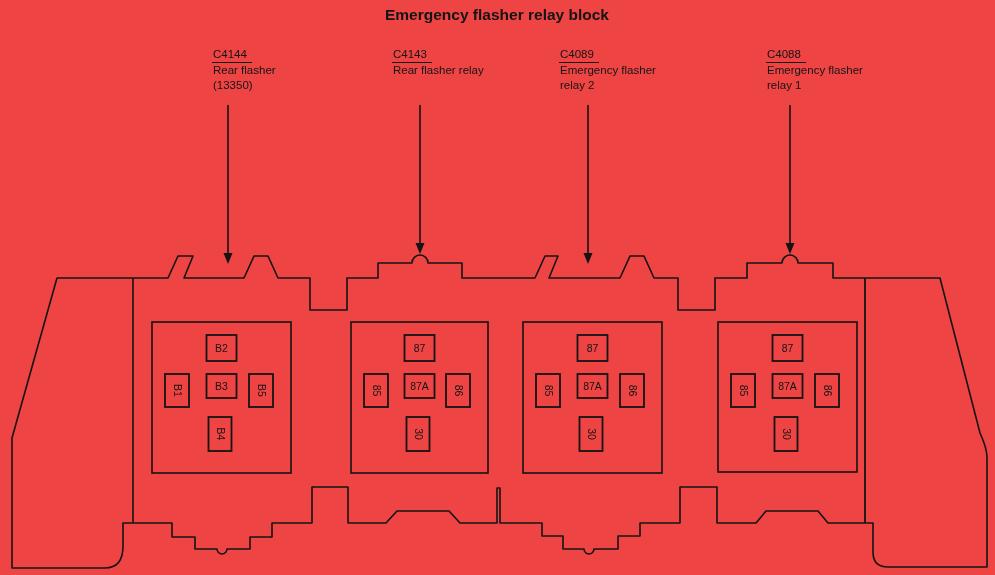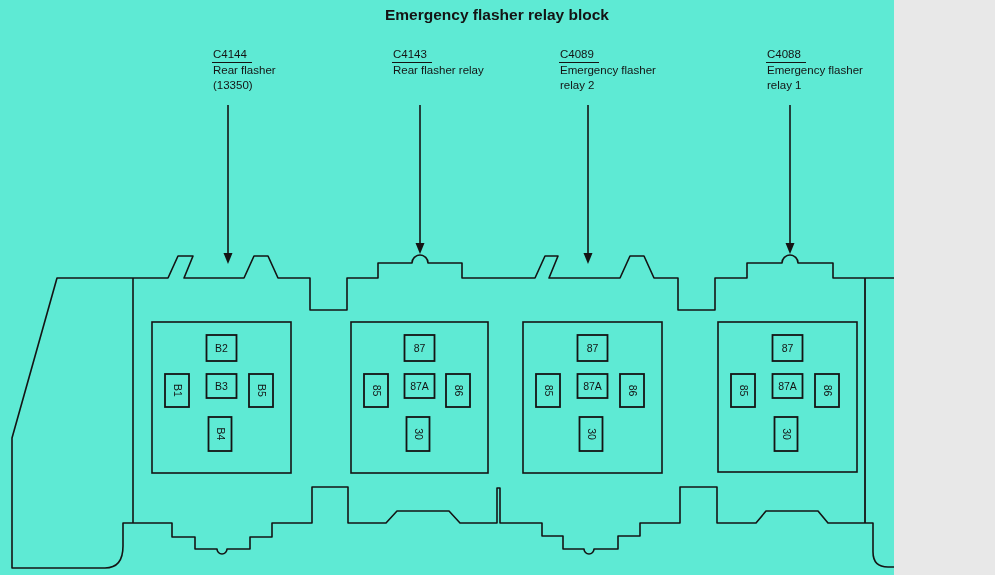--- a/index.html
+++ b/index.html
@@ -1,17 +1,17 @@
 <!DOCTYPE html>
 <html><head>
 <meta charset="utf-8">
 <style>
   html,body{margin:0;padding:0;background:#e8e8e8;}
   .page{
-    position:relative;width:894px;height:575px;background:#5eead4;
+    position:relative;width:995px;height:575px;background:#ef4444;
     font-family:"Liberation Sans","DejaVu Sans",sans-serif;overflow:hidden;
   }
   svg text{fill:#141414;}
   .diagram-title{font-weight:bold;font-size:15.5px;}
   .callout-code,.callout-line{font-size:11.5px;}
   .pin-label{font-size:10.5px;}
 </style>
 </head>
 <body>
 

